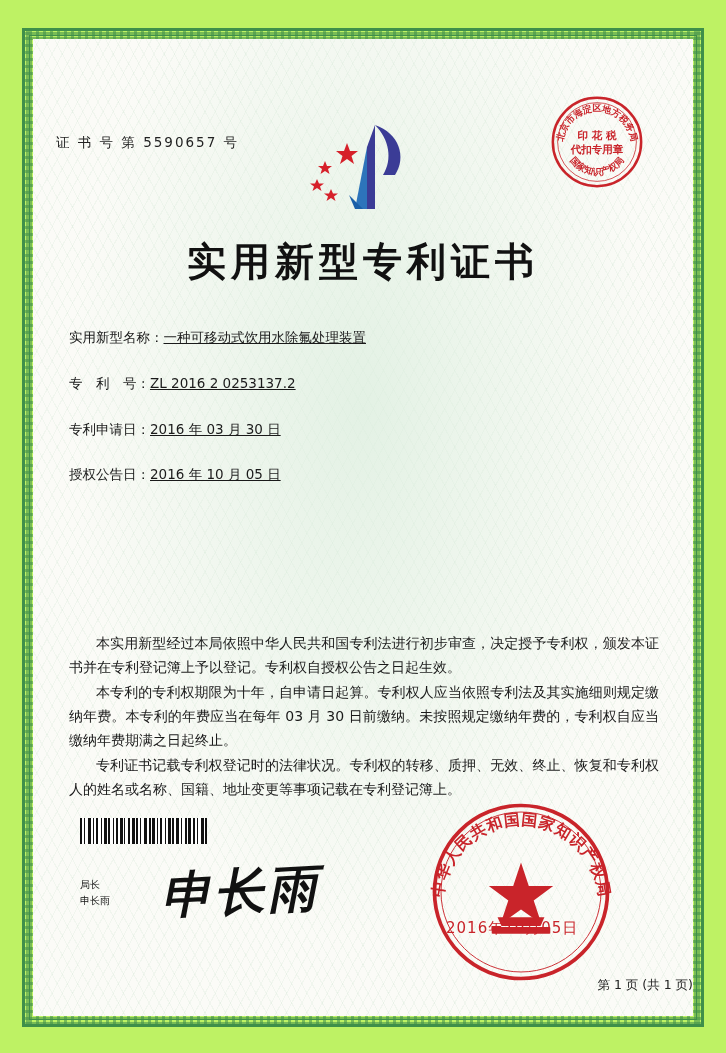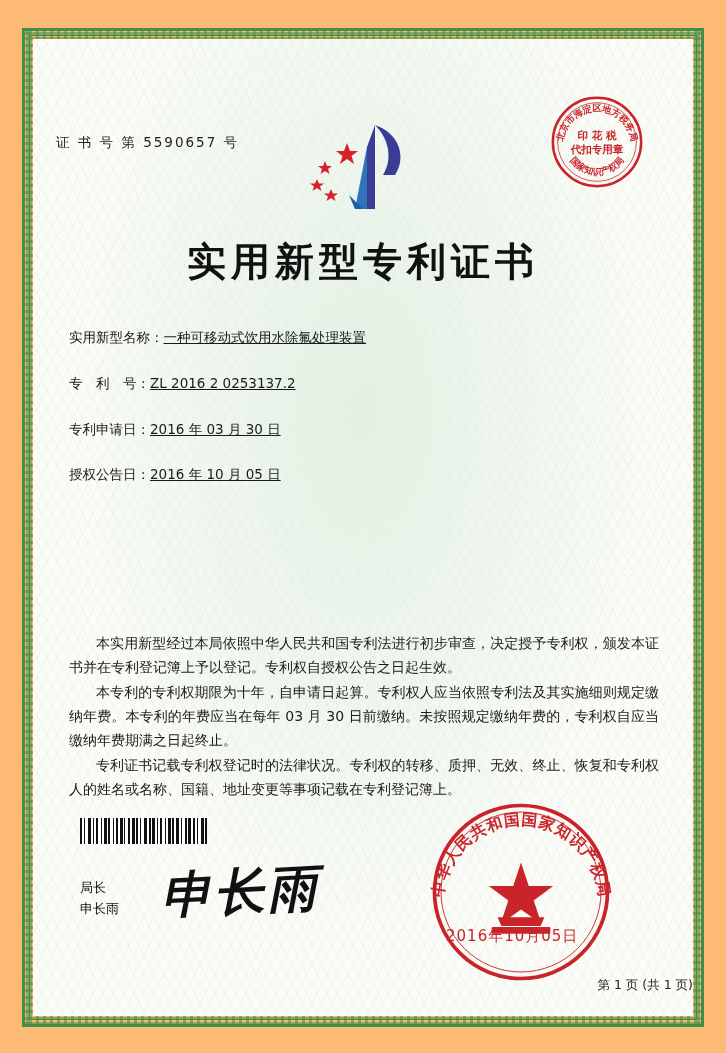--- a/index.html
+++ b/index.html
@@ -7,21 +7,21 @@
     padding: 0;
     background: #e8e8e8;
   }
   body {
     font-family: "DejaVu Sans", "Liberation Sans", sans-serif;
   }
   .page {
     position: relative;
     width: 726px;
     height: 1053px;
-    background: #fdba74;
+    background: #bef264;
     overflow: hidden;
   }
   
   .frame-outer {
     position: absolute;
     left: 22px;
     top: 28px;
     right: 22px;
     bottom: 26px;
     border: 3px solid #3f8f4a;
@@ -153,21 +153,21 @@
   .barcode i {
     display: inline-block;
     background: #111;
     height: 100%;
     vertical-align: top;
   }
   .sign-block {
     position: absolute;
     left: 47px;
     top: 838px;
-    font-size: 13px;
+    font-size: 10px;
     color: #111;
     line-height: 1.62;
   }
   .signature {
     position: absolute;
     left: 128px;
     top: 820px;
     font-family: "DejaVu Serif", "Liberation Serif", serif;
     font-size: 50px;
     font-style: italic;
@@ -185,21 +185,20 @@
     height: 186px;
   }
   .seal-date {
     position: absolute;
     left: 413px;
     top: 880px;
     font-size: 15px;
     color: #c9242a;
     letter-spacing: 1px;
     font-family: "DejaVu Sans", "Liberation Sans", sans-serif;
-    margin-top: 8px;
   }
   .footer {
     position: absolute;
     left: 0; right: 0;
     top: 938px;
     text-align: right;
     font-size: 12.5px;
     color: #222;
   }
   .seal-text {

